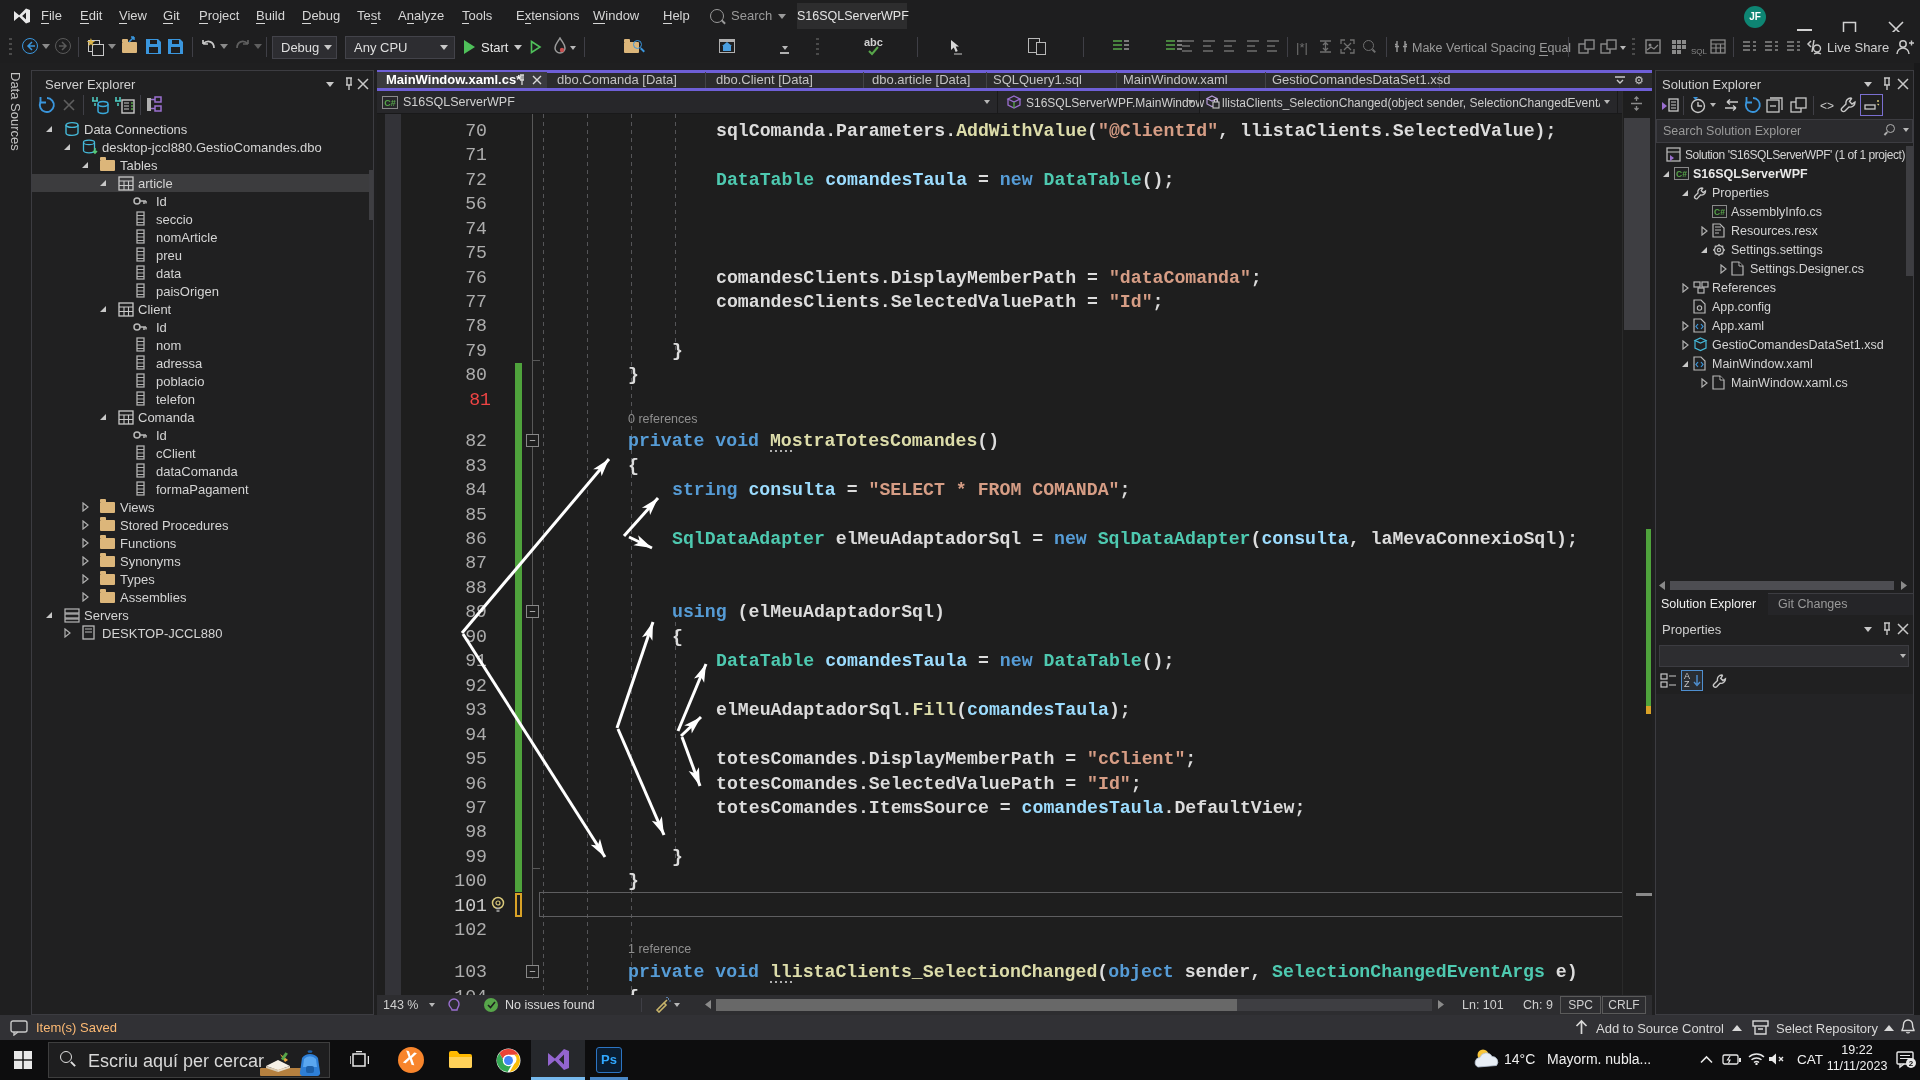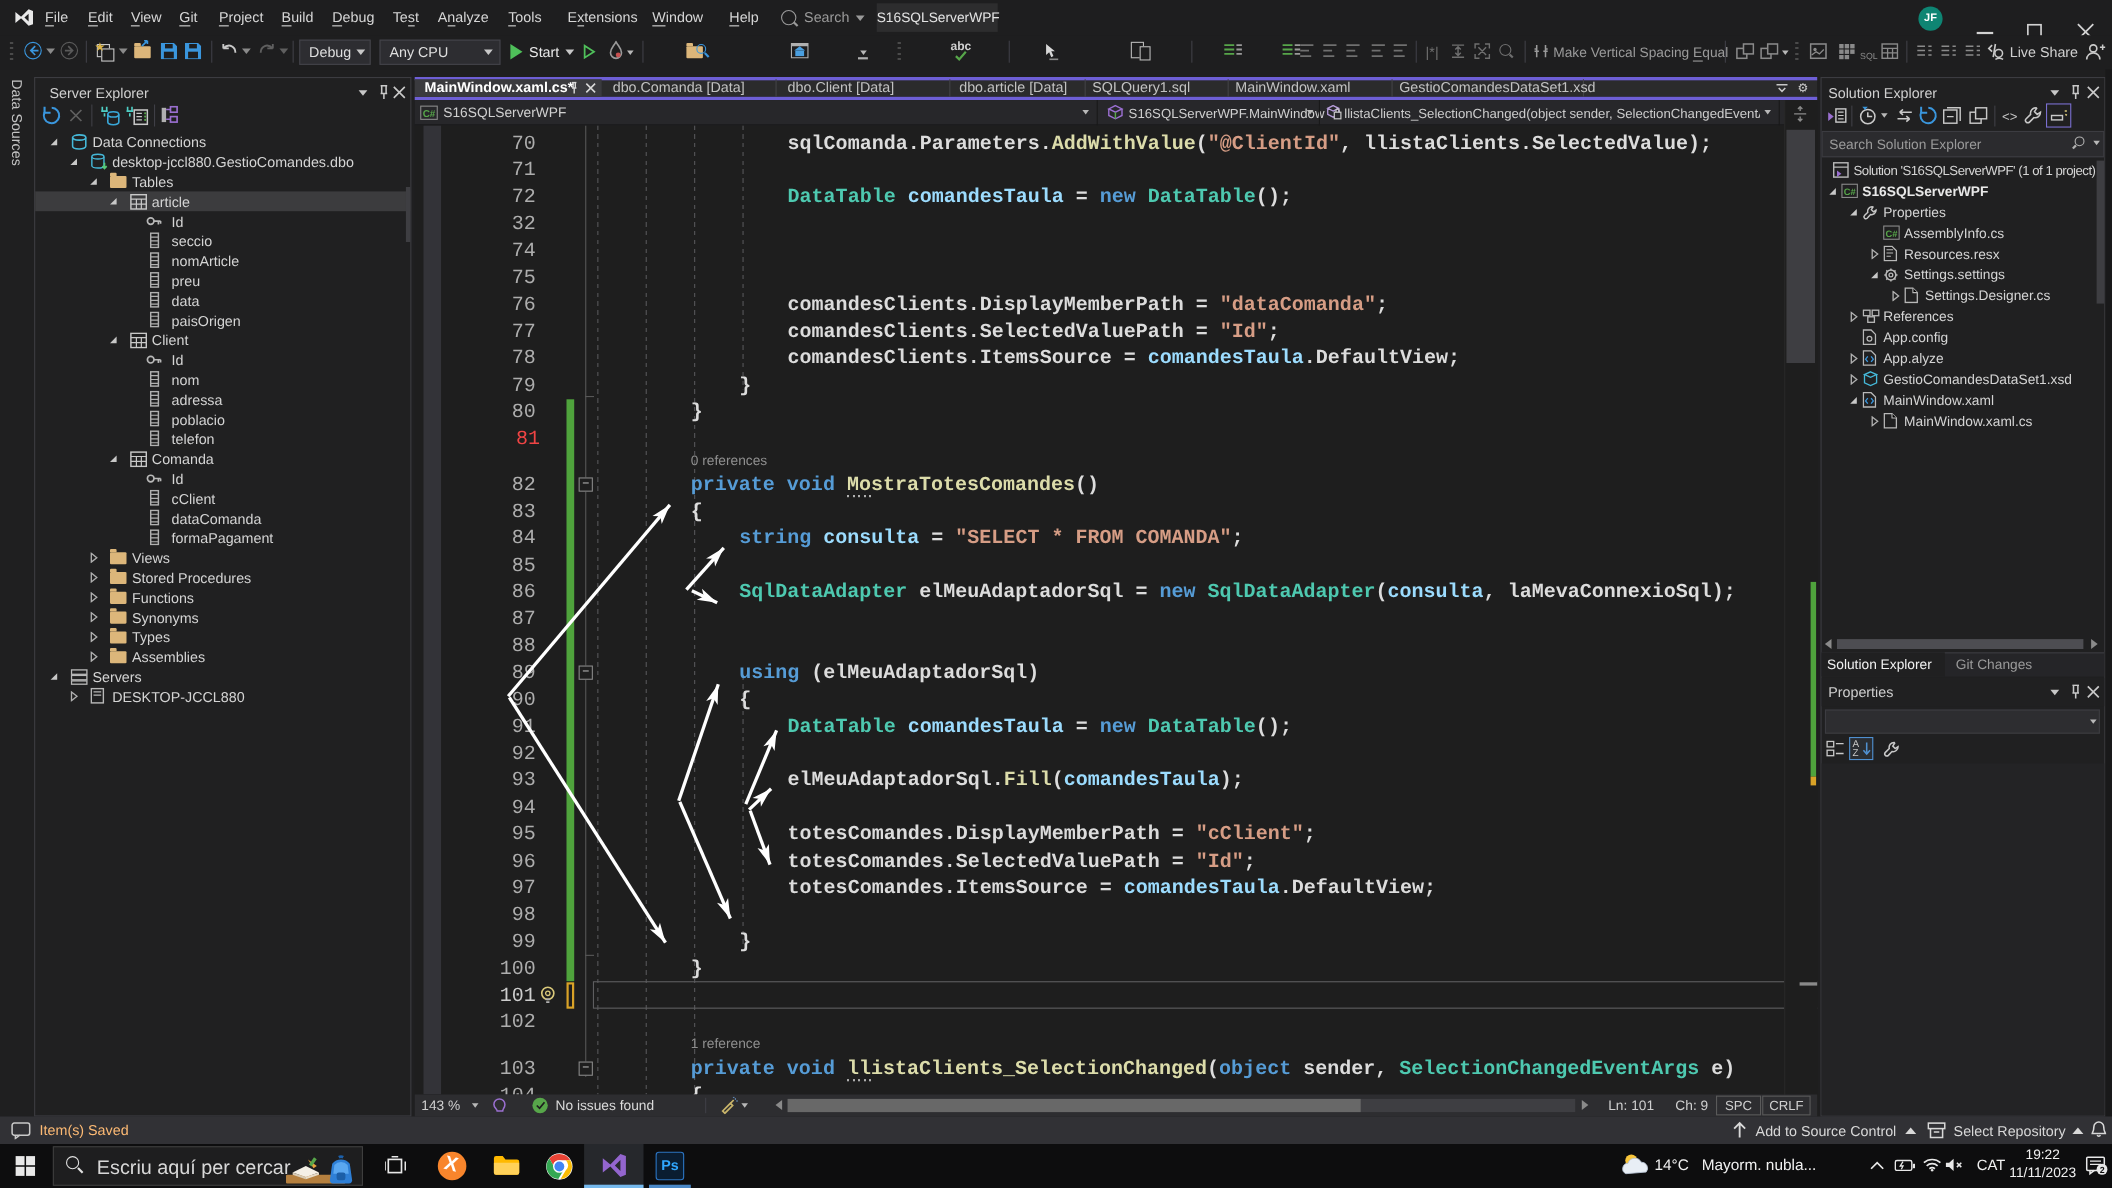--- a/index.html
+++ b/index.html
@@ -498,29 +498,28 @@
 <svg class="abs" style="left:112px;top:782px" width="19" height="19">
       <circle cx="9" cy="7" r="5.5" fill="none" stroke="#d9c87a" stroke-width="1.5"></circle>
       <path d="M7 12.5 h4 M7.5 15 h3" stroke="#b0b0b0" stroke-width="1.5"></path>
       <circle cx="9" cy="7" r="2" fill="none" stroke="#d9c87a" stroke-width="1.2"></circle>
     </svg>
 <div class="lnum" style="left:50px;top:4.8px;color:#adadad">70</div>
 <div class="codeline" style="left:339px;top:4.8px"><span class="pl">sqlComanda.Parameters.</span><span class="me">AddWithValue</span><span class="pl">(</span><span class="st">"@ClientId"</span><span class="pl">, llistaClients.SelectedValue);</span></div>
 <div class="lnum" style="left:50px;top:29.2px;color:#adadad">71</div>
 <div class="lnum" style="left:50px;top:53.7px;color:#adadad">72</div>
 <div class="codeline" style="left:339px;top:53.7px"><span class="ty">DataTable</span><span class="pl"> </span><span class="va">comandesTaula</span><span class="pl"> = </span><span class="kw">new</span><span class="pl"> </span><span class="ty">DataTable</span><span class="pl">();</span></div>
-<div class="lnum" style="left:50px;top:78.1px;color:#adadad">32</div>
+<div class="lnum" style="left:50px;top:78.1px;color:#adadad">56</div>
 <div class="lnum" style="left:50px;top:102.6px;color:#adadad">74</div>
 <div class="lnum" style="left:50px;top:127.0px;color:#adadad">75</div>
 <div class="lnum" style="left:50px;top:151.5px;color:#adadad">76</div>
 <div class="codeline" style="left:339px;top:151.5px"><span class="pl">comandesClients.DisplayMemberPath = </span><span class="st">"dataComanda"</span><span class="pl">;</span></div>
 <div class="lnum" style="left:50px;top:176.0px;color:#adadad">77</div>
 <div class="codeline" style="left:339px;top:176.0px"><span class="pl">comandesClients.SelectedValuePath = </span><span class="st">"Id"</span><span class="pl">;</span></div>
 <div class="lnum" style="left:50px;top:200.4px;color:#adadad">78</div>
-<div class="codeline" style="left:339px;top:200.4px"><span class="pl">comandesClients.ItemsSource = </span><span class="va">comandesTaula</span><span class="pl">.DefaultView;</span></div>
 <div class="lnum" style="left:50px;top:224.8px;color:#adadad">79</div>
 <div class="codeline" style="left:295px;top:224.8px"><span class="pl">}</span></div>
 <div class="lnum" style="left:50px;top:249.3px;color:#adadad">80</div>
 <div class="codeline" style="left:251px;top:249.3px"><span class="pl">}</span></div>
 <div class="lnum" style="left:54px;top:273.8px;color:#ef4444">81</div>
 <div class="lnum" style="left:50px;top:315.2px;color:#adadad">82</div>
 <div class="codeline" style="left:251px;top:315.2px"><span class="kw">private</span><span class="pl"> </span><span class="kw">void</span><span class="pl"> </span><span class="me">MostraTotesComandes</span><span class="pl">()</span></div>
 <div class="lnum" style="left:50px;top:339.6px;color:#adadad">83</div>
 <div class="codeline" style="left:251px;top:339.6px"><span class="pl">{</span></div>
 <div class="lnum" style="left:50px;top:364.1px;color:#adadad">84</div>
@@ -755,21 +754,21 @@
     <circle cx="6.5" cy="9" r="2.2" fill="none" stroke="#b8b8b8" stroke-width="1.1"></circle>
   </svg>
 <div class="row" style="left:1712px;top:300px;font-weight:normal;color:#d4d4d4;font-size:12.5px">App.config</div>
 <svg class="abs" style="left:1680px;top:321px" width="10" height="10">
     <path d="M3 1 L8 5 L3 9 Z" fill="none" stroke="#b0b0b0" stroke-width="1.2"></path>
   </svg>
 <svg class="abs" style="left:1693px;top:318px" width="13" height="15">
     <path d="M1 1 H8 L12 5 V14 H1 Z" fill="none" stroke="#b8b8b8" stroke-width="1.2"></path>
     <path d="M5 6 L3 8.5 L5 11 M8 6 L10 8.5 L8 11" stroke="#3a96dd" stroke-width="1.2" fill="none"></path>
   </svg>
-<div class="row" style="left:1712px;top:319px;font-weight:normal;color:#d4d4d4;font-size:12.5px">App.alyze</div>
+<div class="row" style="left:1712px;top:319px;font-weight:normal;color:#d4d4d4;font-size:12.5px">App.xaml</div>
 <svg class="abs" style="left:1680px;top:340px" width="10" height="10">
     <path d="M3 1 L8 5 L3 9 Z" fill="none" stroke="#b0b0b0" stroke-width="1.2"></path>
   </svg>
 <svg class="abs" style="left:1693px;top:337px" width="15" height="15">
     <path d="M7.5 1 L13 3.5 L7.5 6 L2 3.5 Z" fill="none" stroke="#45b8d8" stroke-width="1.2"></path>
     <path d="M2 3.5 V11 L7.5 13.5 L13 11 V3.5" fill="none" stroke="#45b8d8" stroke-width="1.2"></path>
   </svg>
 <div class="row" style="left:1712px;top:338px;font-weight:normal;color:#d4d4d4;font-size:12.5px">GestioComandesDataSet1.xsd</div>
 <svg class="abs" style="left:1680px;top:359px" width="10" height="10">
     <path d="M8 2 L8 8 L2 8 Z" fill="#c8c8c8"></path>

